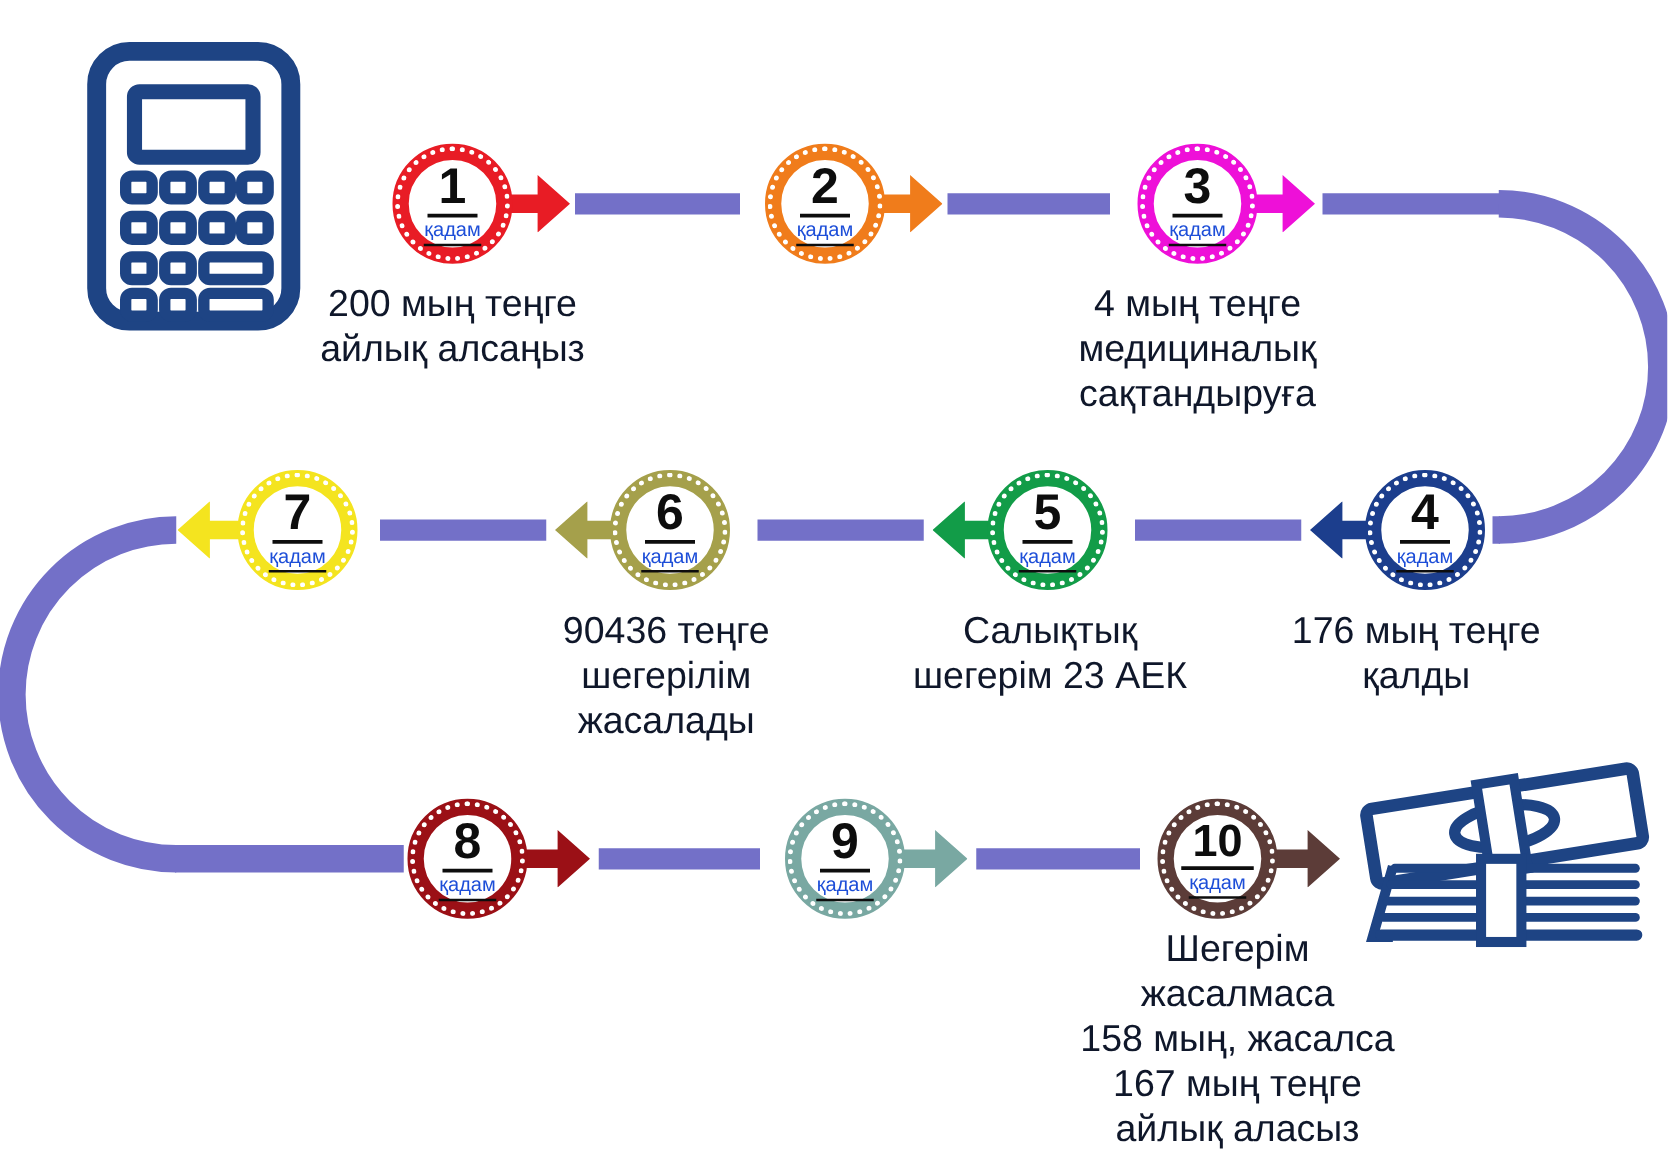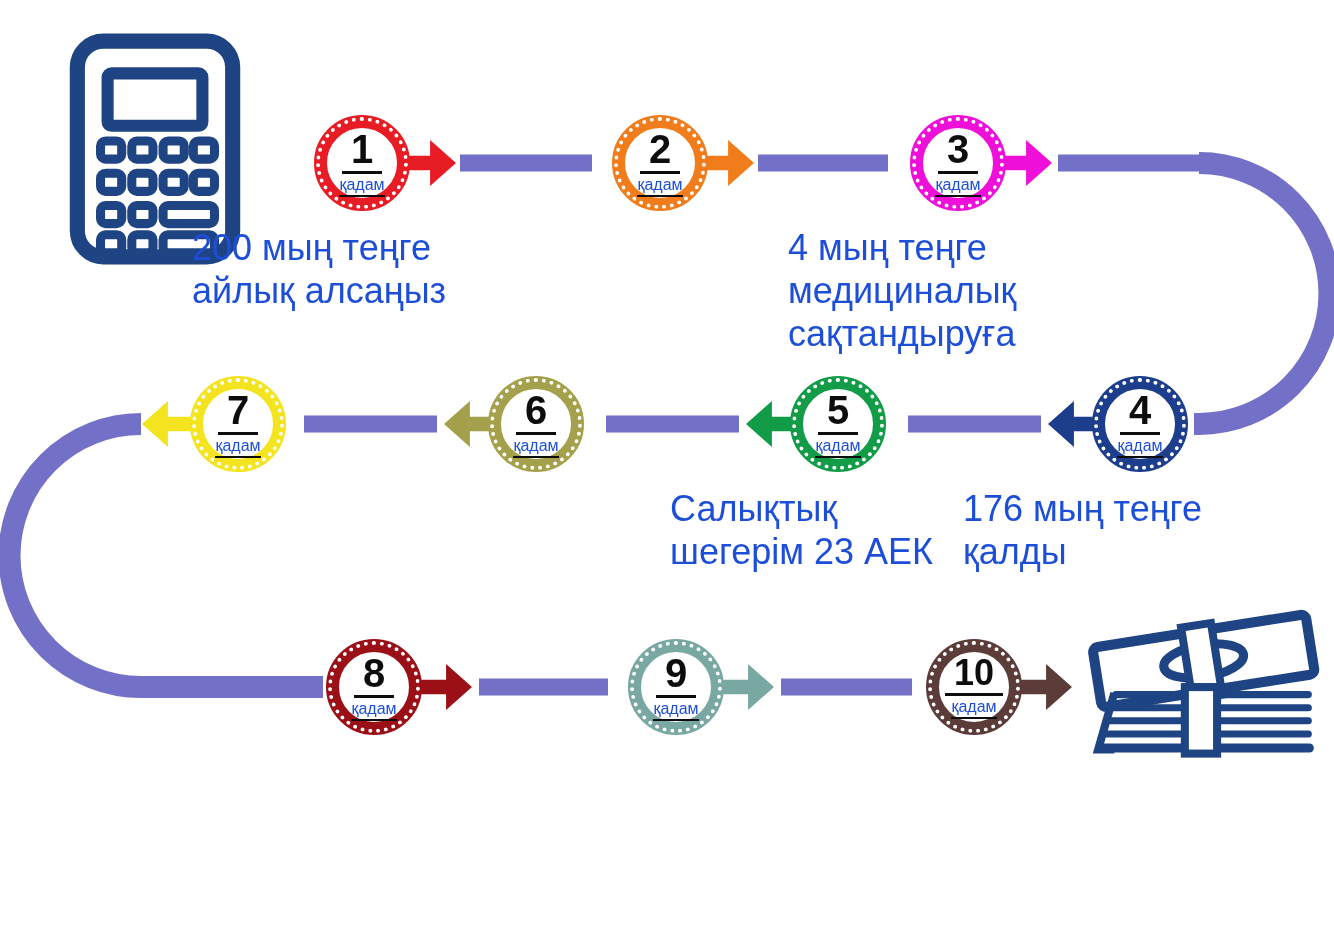--- a/index.html
+++ b/index.html
@@ -22,22 +22,22 @@
   .num.small { font-size:36px; }
   .kadam { font-size:16px; color:#1d4ed8; line-height:1.25;
            border-bottom:2px solid #0d0d0d; margin-top:1px; }
 
   
   .arrow { position:absolute; width:54px; height:46px; background:var(--c,#999); z-index:2; }
   .arrow.right { clip-path: polygon(0 34%, 52% 34%, 52% 0, 100% 50%, 52% 100%, 52% 66%, 0 66%); }
   .arrow.left  { clip-path: polygon(100% 34%, 48% 34%, 48% 0, 0 50%, 48% 100%, 48% 66%, 100% 66%); }
 
   
-  .caption { position:absolute; width:340px; font-size:36px;
-             line-height:1.2; color:#1d4ed8; white-space:pre-line; z-index:4; }
+  .caption { position:absolute; width:340px; text-align:center; font-size:30px;
+             line-height:1.2; color:#0f172a; white-space:pre-line; z-index:4; }
 
   .icon { position:absolute; }
   .nstroke { stroke:#1e4484; stroke-width:10; }
 </style>
 </head>
 <body>
 
 <div class="canvas">
 
   <svg class="connectors" viewBox="0 0 1334 936" style="--c: #7370c8;">
@@ -144,20 +144,23 @@
   <div class="caption" style="left:670px;top:487px">Салықтық
 шегерім 23 АЕК</div>
 
   <div class="badge" style="left: 488px; top: 376px; --c: #a5a04b;">
     <div class="badge-inner">
         <div class="num">6</div>
         <div class="kadam">қадам</div>
       </div>
   </div>
   <div class="arrow left" style="left: 444px; top: 401px; --c: #a5a04b;"></div>
+  <div class="caption" style="left:363px;top:487px">90436 теңге
+шегерілім
+жасалады</div>
 
   <div class="badge" style="left: 190px; top: 376px; --c: #f4e41f;">
     <div class="badge-inner">
         <div class="num">7</div>
         <div class="kadam">қадам</div>
       </div>
   </div>
   <div class="arrow left" style="left: 142px; top: 401px; --c: #f4e41f;"></div>
 
   <div class="badge" style="left: 326px; top: 639px; --c: #9b1016;">
@@ -176,14 +179,19 @@
   </div>
   <div class="arrow right" style="left: 720px; top: 664px; --c: #79a8a2;"></div>
 
   <div class="badge" style="left: 926px; top: 639px; --c: #5c3c38;">
     <div class="badge-inner">
         <div class="num small">10</div>
         <div class="kadam">қадам</div>
       </div>
   </div>
   <div class="arrow right" style="left: 1018px; top: 664px; --c: #5c3c38;"></div>
+  <div class="caption" style="left:820px;top:742px">Шегерім
+жасалмаса
+158 мың, жасалса
+167 мың теңге
+айлық аласыз</div>
 
 </div>
 
 </body></html>

